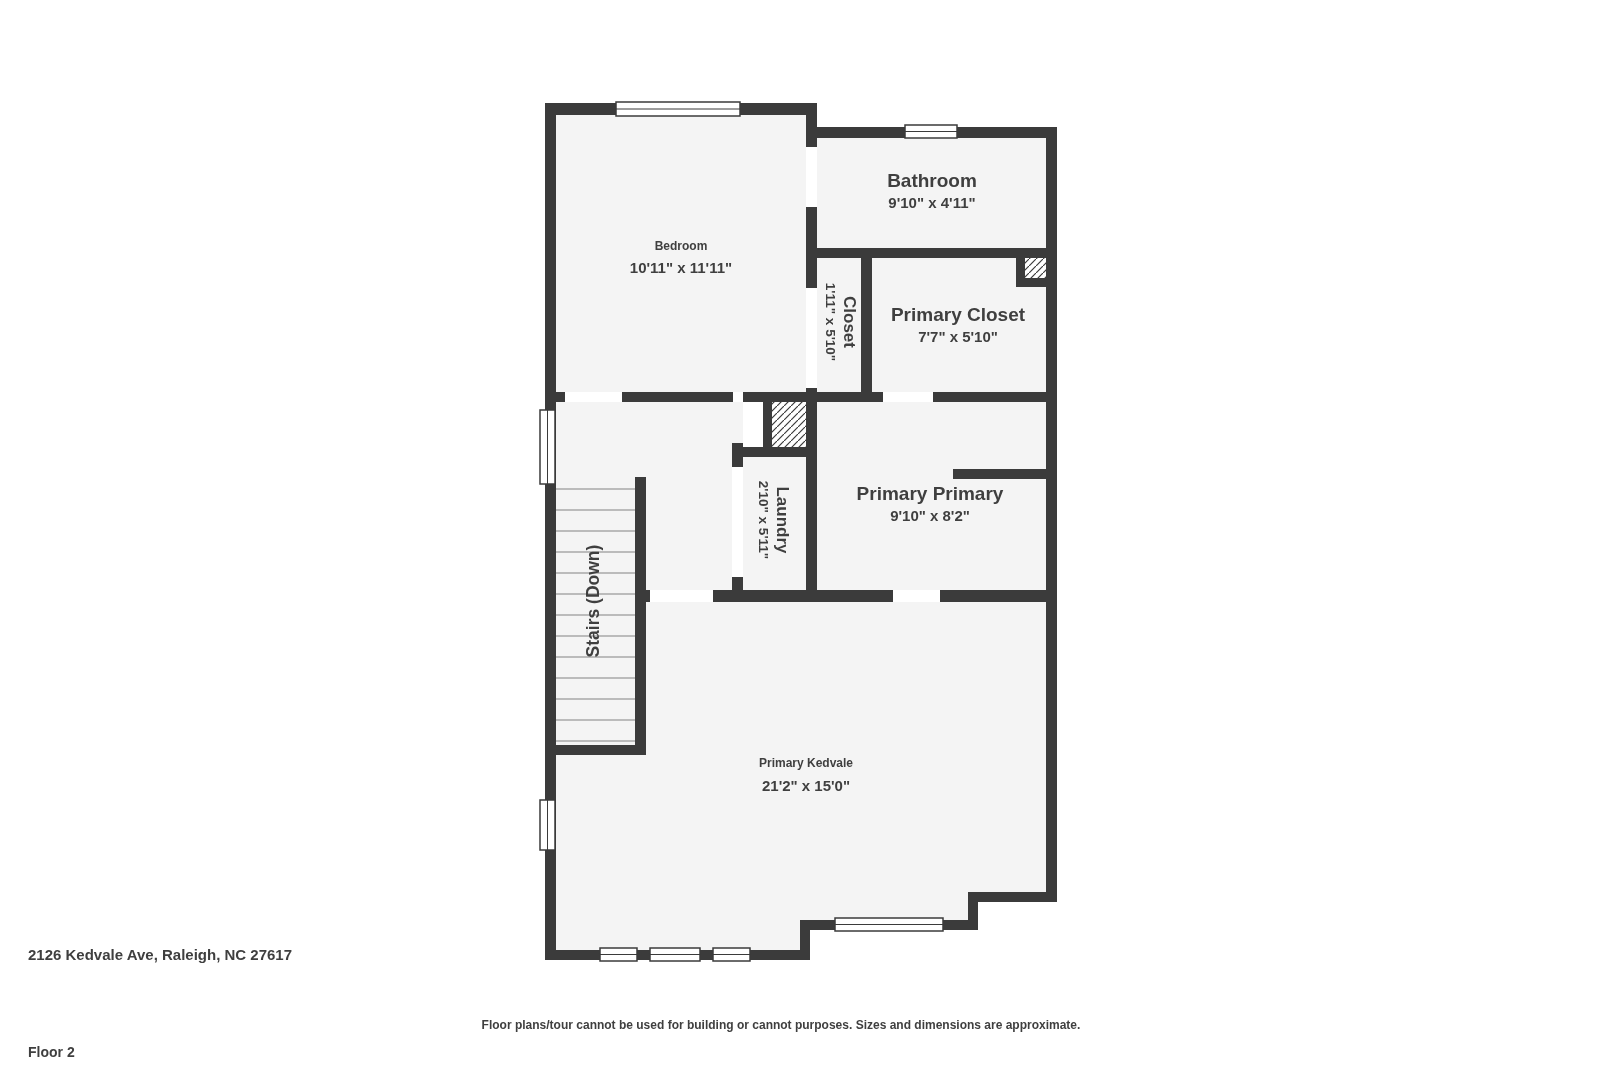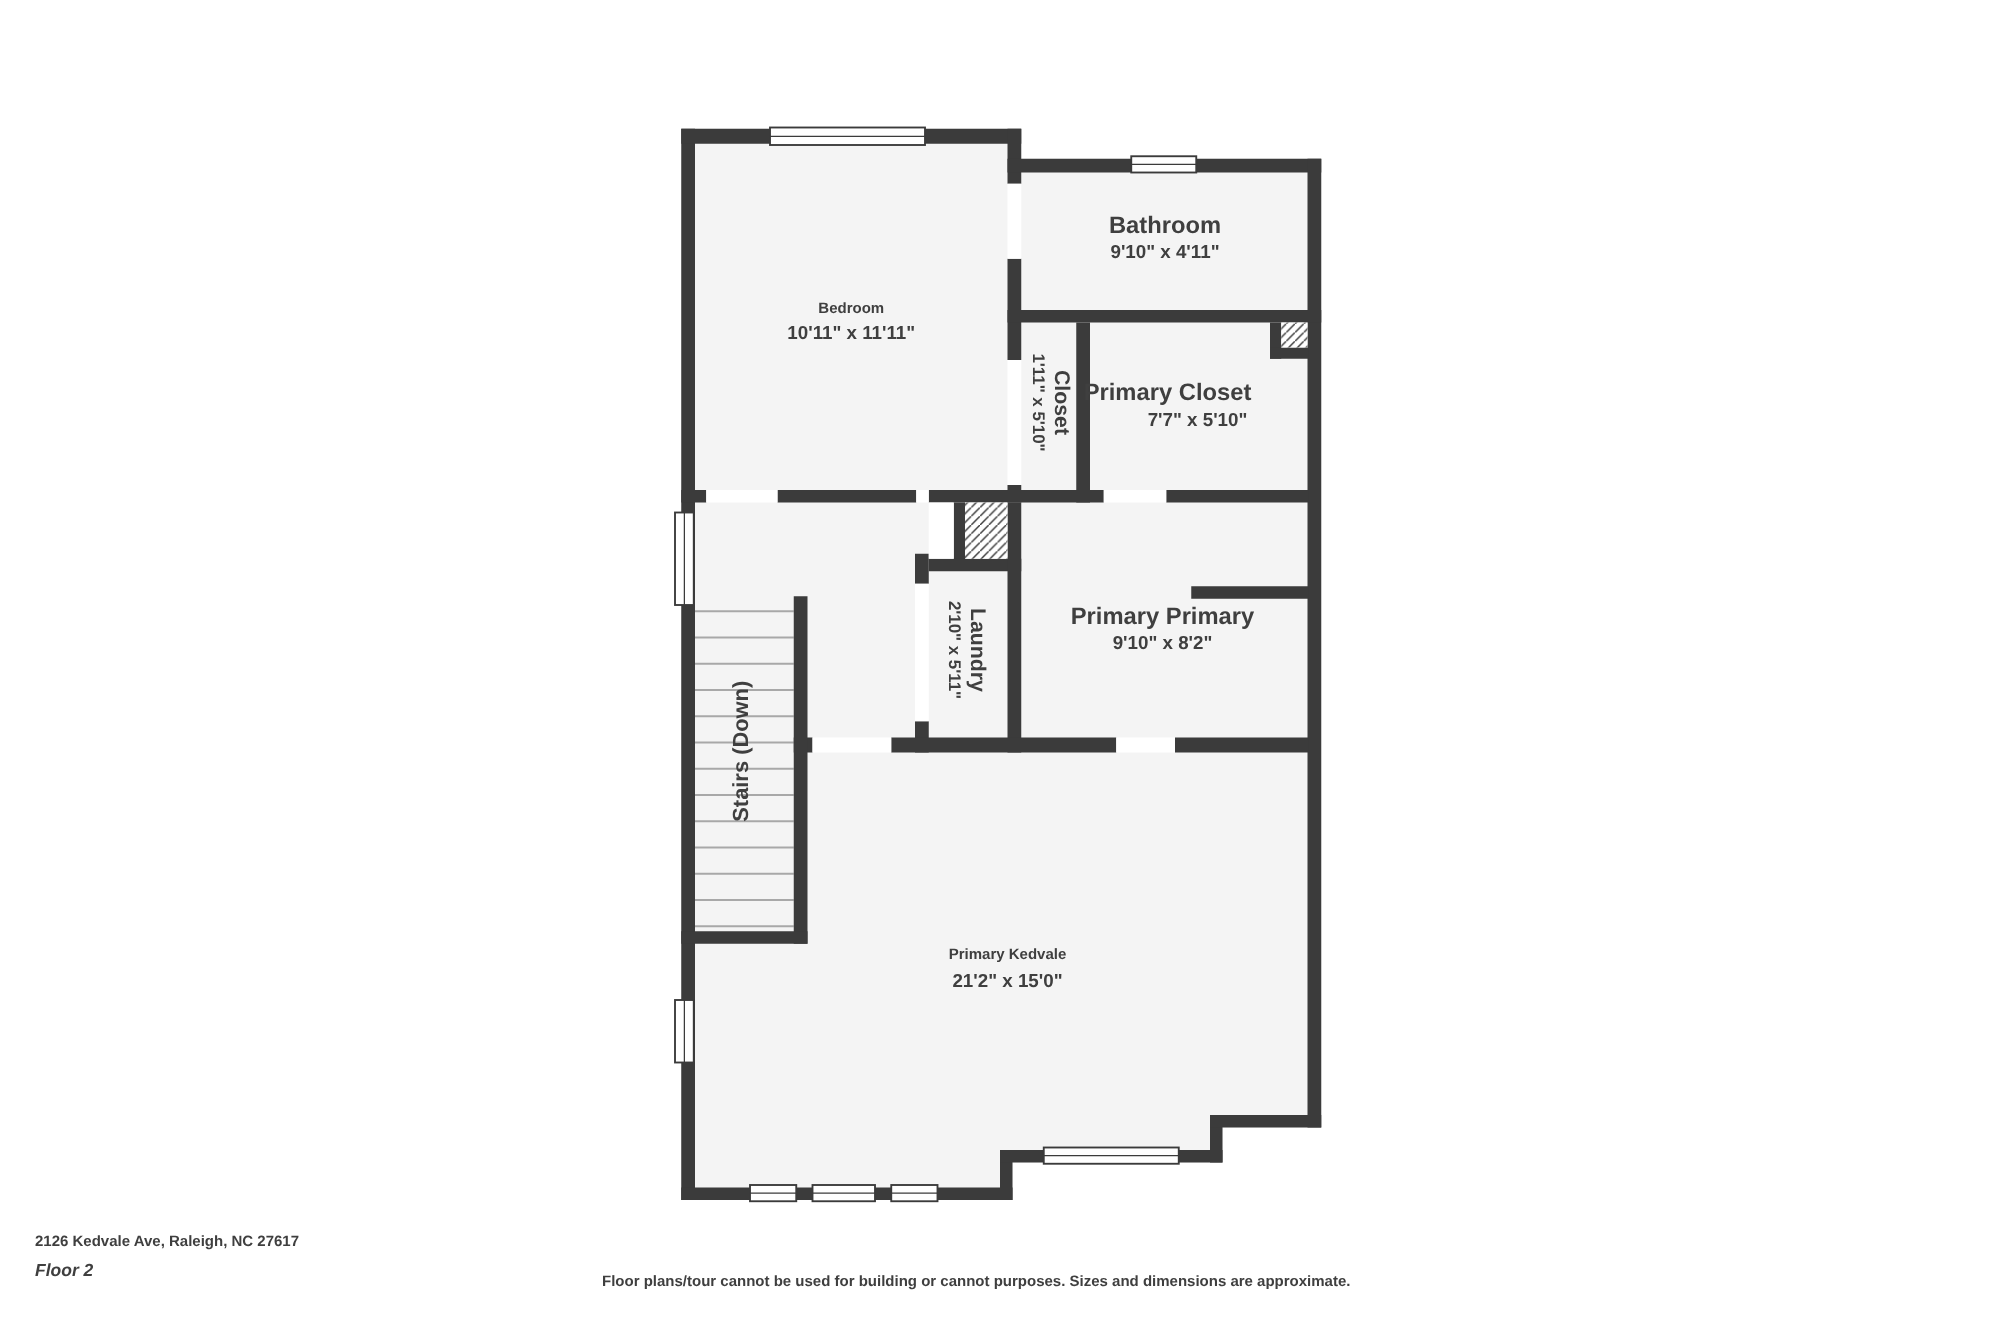--- a/index.html
+++ b/index.html
@@ -24,22 +24,22 @@
   .title.sm{font-size:19px;}
   .dims{font-size:15px;}
   .vblock{position:absolute;white-space:nowrap;color:var(--text);font-weight:700;
           text-align:center;}
   .rot90{transform:translate(-50%,-50%) rotate(90deg);}
   .rotm90{transform:translate(-50%,-50%) rotate(-90deg);}
   .vtitle{font-size:17px;line-height:21px;}
   .vdims{font-size:13.5px;line-height:17px;}
   .stairs-lbl{font-size:17.5px;}
   .footer-line{position:absolute;color:var(--text);font-weight:700;}
-  .address{left:28px;top:986px;font-size:12px;}
-  .floorlab{left:28px;top:1008px;font-size:14px;font-style:italic;}
+  .address{left:28px;top:946px;font-size:15px;}
+  .floorlab{left:28px;top:1044px;font-size:14px;}
   .disclaimer{left:781px;top:1018px;font-size:12px;transform:translateX(-50%);white-space:nowrap;}
 </style>
 </head>
 <body>
 
 <div class="page">
 
   <svg class="plan" viewBox="0 0 1600 1067">
     <defs>
       <pattern id="hatch" patternUnits="userSpaceOnUse" width="7" height="7">
@@ -158,21 +158,21 @@
   <div class="lbl dims" style="left:681px;top:267px">10'11" x 11'11"</div>
 
   <div class="lbl title sm" style="left:932px;top:181px">Bathroom</div>
   <div class="lbl dims" style="left:932px;top:202px">9'10" x 4'11"</div>
 
   <div class="vblock rot90" style="left:841px;top:322px">
     <div class="vtitle">Closet</div>
     <div class="vdims">1'11" x 5'10"</div>
   </div>
 
-  <div class="lbl title sm" style="left:934px;top:315px">Primary Closet</div>
+  <div class="lbl title sm" style="left:958px;top:315px">Primary Closet</div>
   <div class="lbl dims" style="left:958px;top:336px">7'7" x 5'10"</div>
 
   <div class="vblock rot90" style="left:774px;top:520px">
     <div class="vtitle">Laundry</div>
     <div class="vdims">2'10" x 5'11"</div>
   </div>
 
   <div class="lbl title sm" style="left:930px;top:494px">Primary Primary</div>
   <div class="lbl dims" style="left:930px;top:515px">9'10" x 8'2"</div>
 

